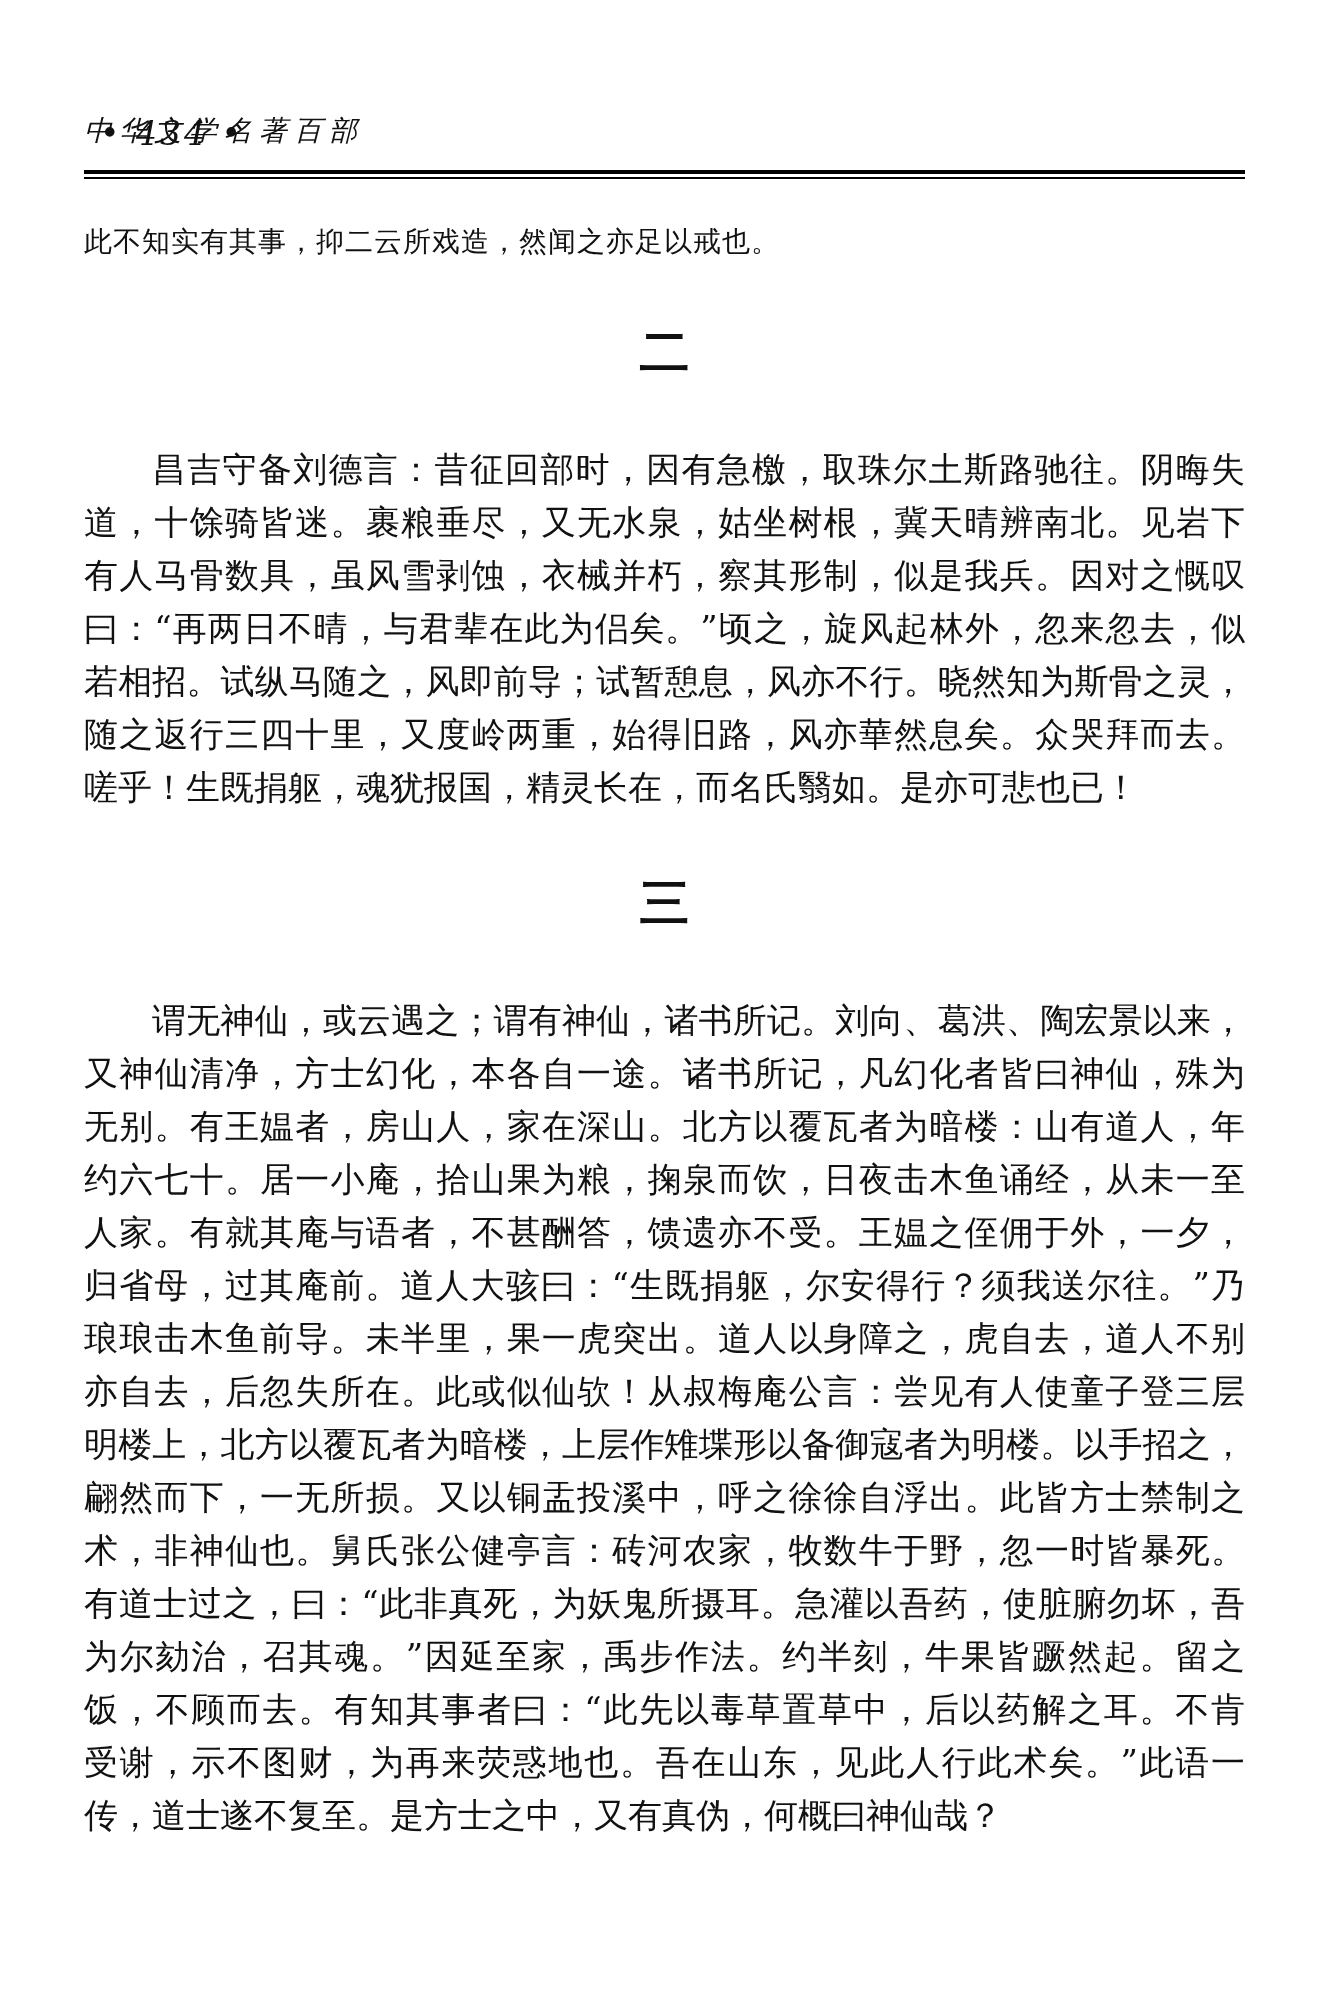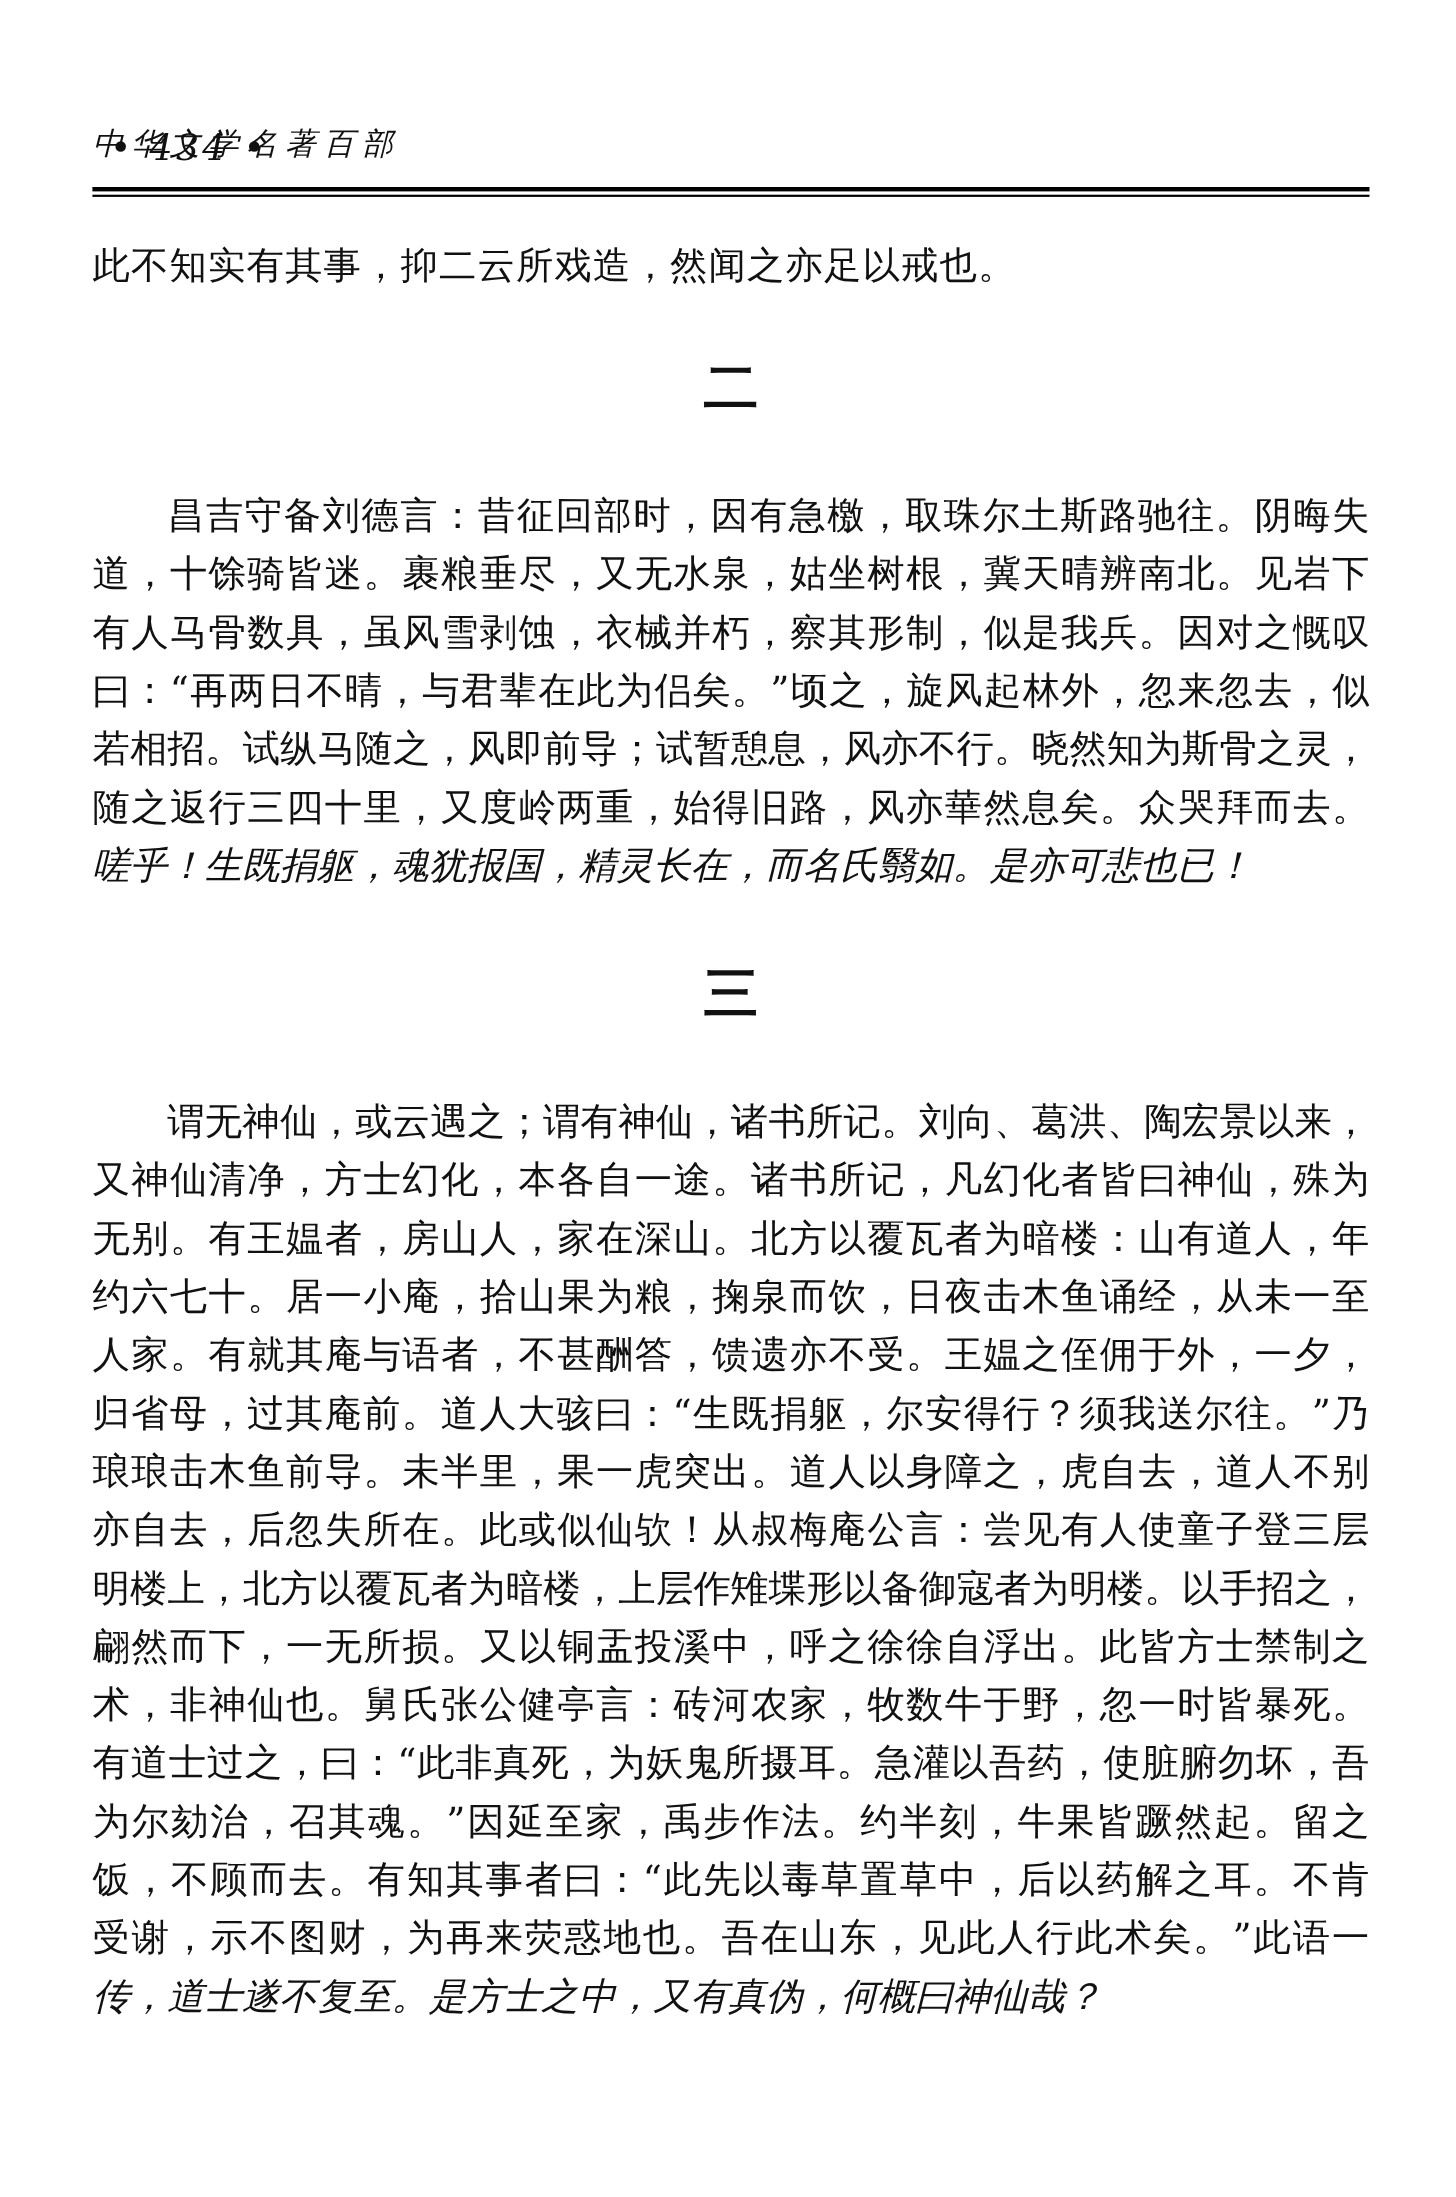--- a/index.html
+++ b/index.html
@@ -29,42 +29,42 @@
     letter-spacing: 7px;
   }
   .header-rule {
     margin-top: 16px;
     height: 3px;
     border-top: 4px solid #000000;
     border-bottom: 2px solid #000000;
   }
   .intro-paragraph {
     margin-top: 42px;
-    font-size: 34px;
+    font-size: 28px;
     line-height: 42px;
     letter-spacing: 1px;
   }
   .section-heading {
     text-align: center;
     font-size: 50px;
     font-weight: 700;
     line-height: 54px;
     margin: 62px 0 64px 0;
   }
   .section-paragraph { margin: 0; }
   .text-line {
     font-size: 34px;
     line-height: 53px;
     height: 53px;
     overflow: hidden;
     text-align: justify;
     text-align-last: justify;
   }
   .text-line.first { text-indent: 68px; }
-  .text-line.last { text-align-last: left; font-style: italic; }
+  .text-line.last { text-align-last: left; }
 </style>
 </head>
 <body>
 
 <div class="page">
   <div class="header">
     <div class="page-number">• 434 •</div>
     <div class="book-title">中华文学名著百部</div>
   </div>
   <div class="header-rule"></div>

